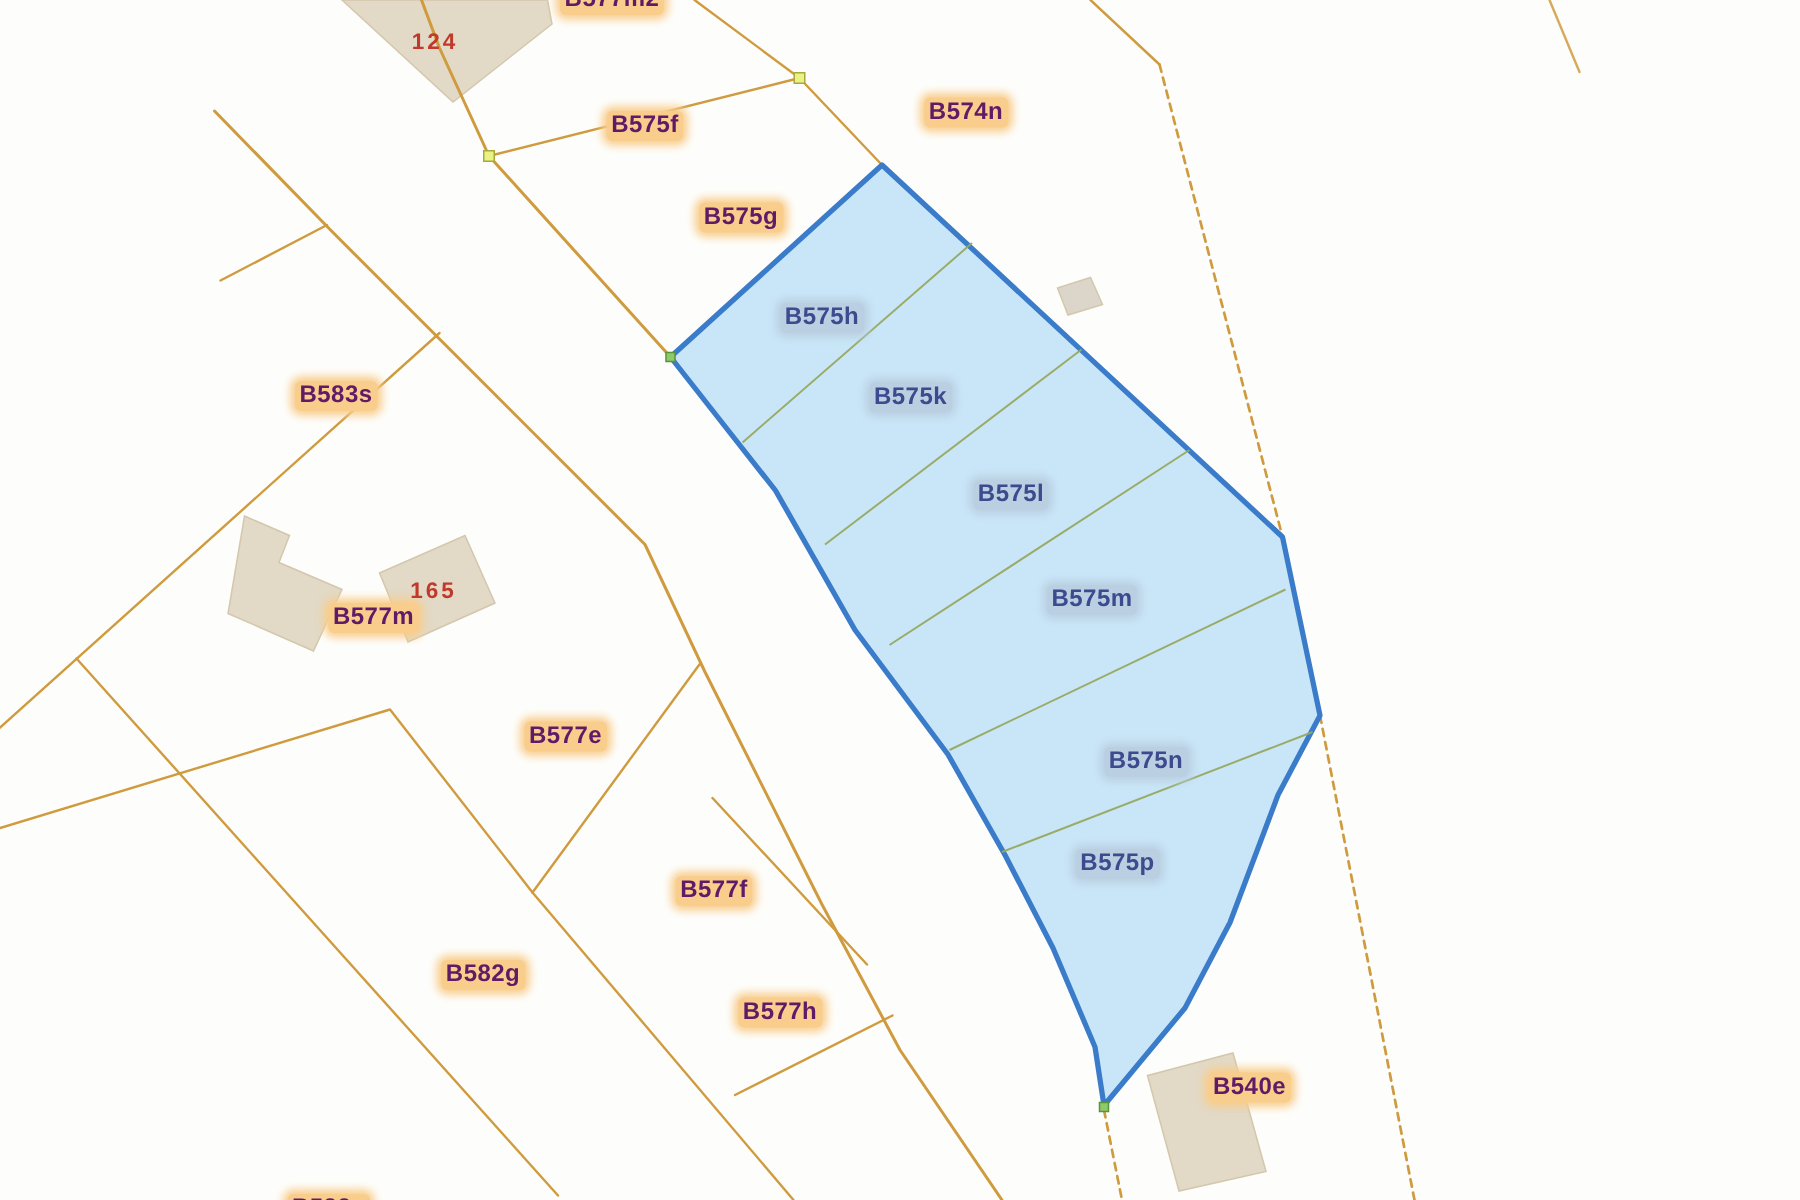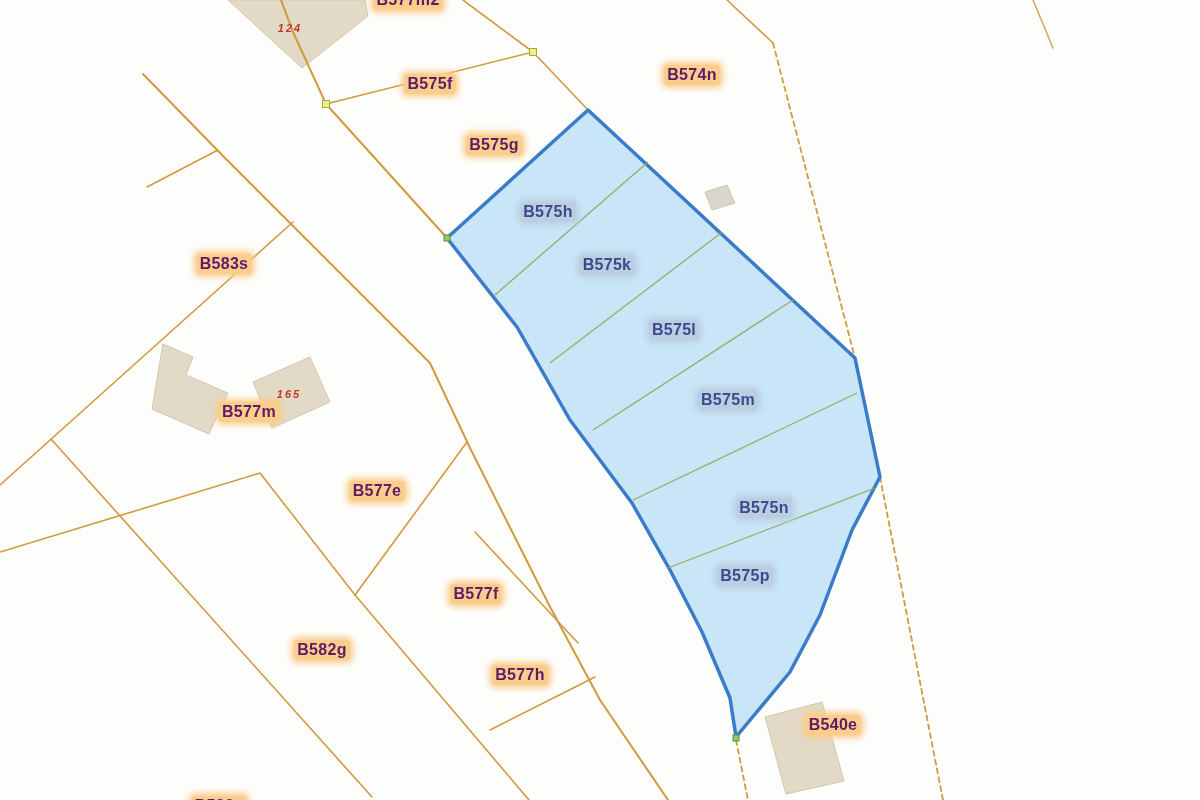--- a/index.html
+++ b/index.html
@@ -28,22 +28,22 @@
     box-shadow:0 0 6px 3px var(--parcel-label-halo);
     border-radius:4px;padding:0 3px;white-space:nowrap;
   }
   .plabel.sel{
     color:var(--selected-label-text);
     background:var(--selected-label-halo);
     box-shadow:0 0 6px 3px var(--selected-label-halo);
   }
   .hnum{
     position:absolute;transform:translate(-50%,-50%);
-    font-weight:bold;font-size:11px;letter-spacing:2px;
-    color:var(--house-number-text);white-space:nowrap;font-style:italic;
+    font-weight:bold;font-size:15px;letter-spacing:2px;
+    color:var(--house-number-text);white-space:nowrap;
   }
 </style>
 </head>
 <body>
 
 <div id="map">
 
   <svg width="1200" height="800" viewBox="0 0 1200 800">
 
     <path class="bldg" d="M228,0 L365,0 L368,16 L302,68 Z"></path>
@@ -81,21 +81,21 @@
     <path class="subdiv" d="M668,568 L875,488"></path>
 
     <rect class="vtx" x="322.5" y="100.5" width="7" height="7"></rect>
     <rect class="vtx" x="529.5" y="48.5" width="7" height="7"></rect>
     <rect class="vtx green" x="444" y="235" width="6" height="6"></rect>
     <rect class="vtx green" x="733" y="735" width="6" height="6"></rect>
   </svg>
 
   <div class="plabel" style="left:408px;top:0px">B577m2</div>
   <div class="plabel" style="left:430px;top:84px">B575f</div>
-  <div class="plabel" style="left:692px;top:75px">B574n</div>
+  <div class="plabel" style="left:644px;top:75px">B574n</div>
   <div class="plabel" style="left:494px;top:145px">B575g</div>
   <div class="plabel" style="left:224px;top:264px">B583s</div>
   <div class="plabel" style="left:249px;top:412px">B577m</div>
   <div class="plabel" style="left:377px;top:491px">B577e</div>
   <div class="plabel" style="left:476px;top:594px">B577f</div>
   <div class="plabel" style="left:322px;top:650px">B582g</div>
   <div class="plabel" style="left:520px;top:675px">B577h</div>
   <div class="plabel" style="left:833px;top:725px">B540e</div>
   <div class="plabel" style="left:219px;top:806px">B582e</div>
 

